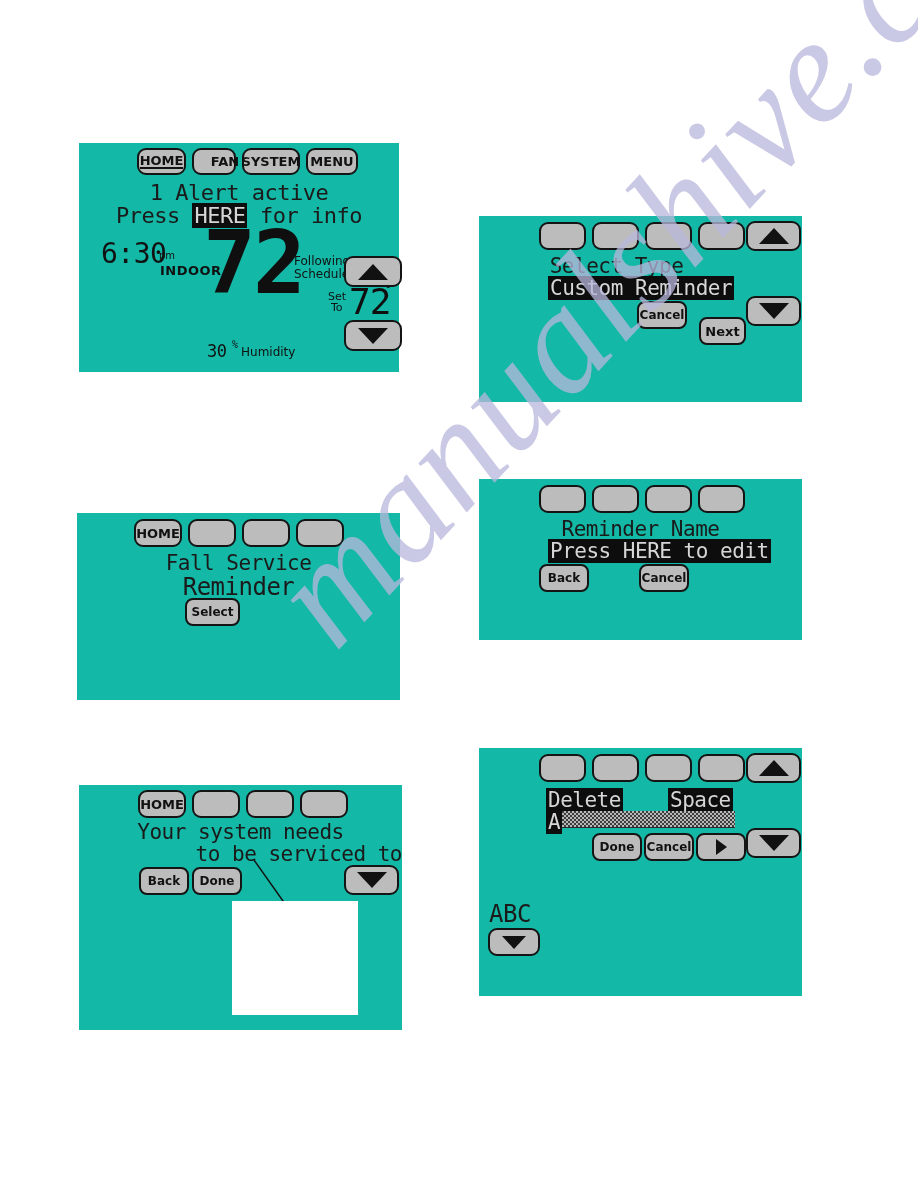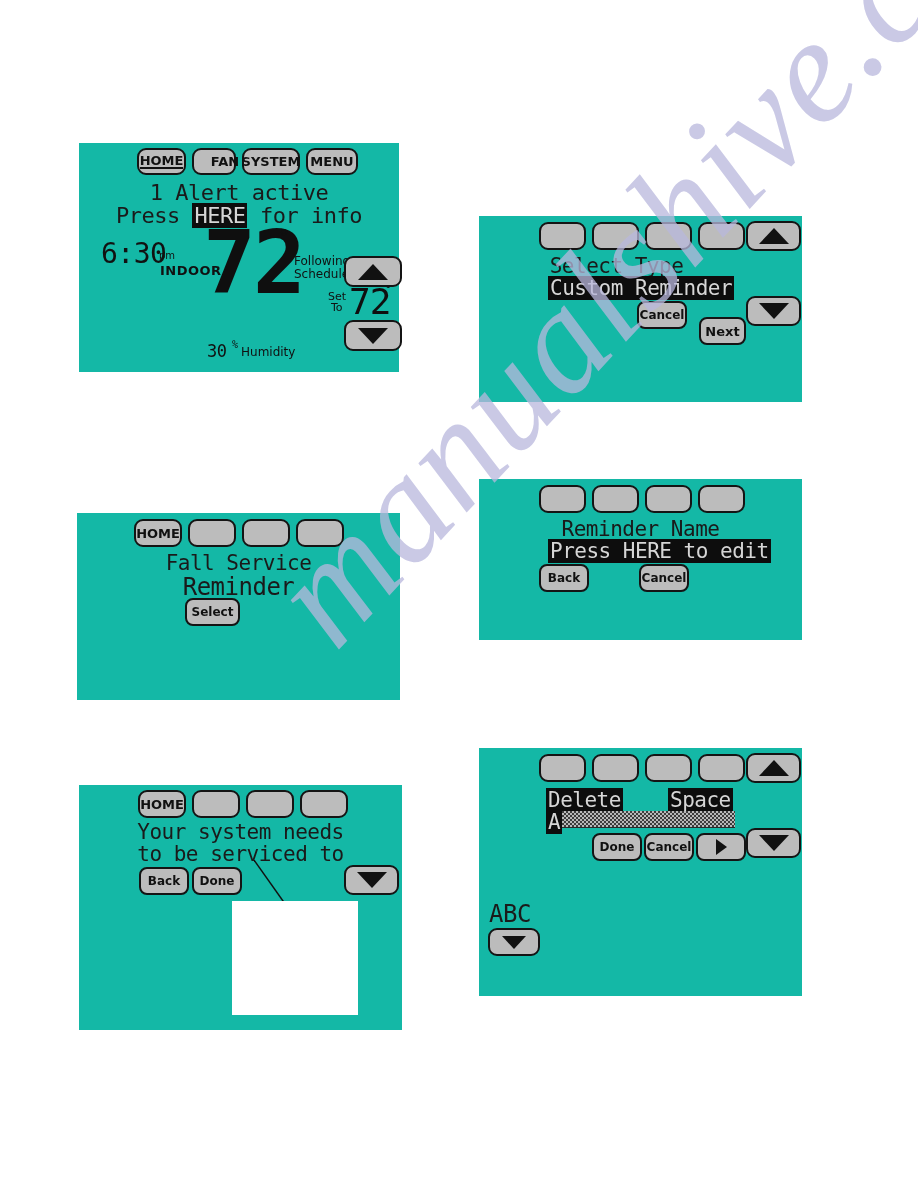--- a/index.html
+++ b/index.html
@@ -193,21 +193,21 @@
   #p4-title { position:absolute; left:0; right:0; top:38px; text-align:center; font-size:21px; }
   #p4-sub { position:absolute; left:69px; top:60px; font-size:21px; }
   #p4-back   { left:60px;  top:85px; width:50px; height:28px; font-size:12px; }
   #p4-cancel { left:160px; top:85px; width:50px; height:28px; font-size:12px; }
 
   
   #panel5 { left: 79px; top: 785px; width: 323px; height: 245px; }
   #p5-tabs { left: 59px; top: 5px; }
   #p5-tabs .tab { width: 48px; height: 28px; font-size: 13px; }
   #p5-line1 { position:absolute; left:0; right:0; top:35px; text-align:center; font-size:21px; }
-  #p5-line2 { position:absolute; left:0; right:0; top:57px; text-align:center; font-size:21px; }
+  #p5-line2 { position:absolute; left:0; right:0; top:57px; text-align:right; font-size:21px; }
   #p5-back { left:60px;  top:82px; width:50px; height:28px; font-size:12px; }
   #p5-done { left:113px; top:82px; width:50px; height:28px; font-size:12px; }
   #p5-down { left:265px; top:80px; width:55px; height:30px; }
   #p5-callout-box {
     position:absolute; left:153px; top:116px; width:126px; height:114px;
     background:#ffffff; z-index:3;
   }
   #p5-callout-line {
     position:absolute; left:175px; top:75px; width:50px; height:50px; z-index:3;
   }

